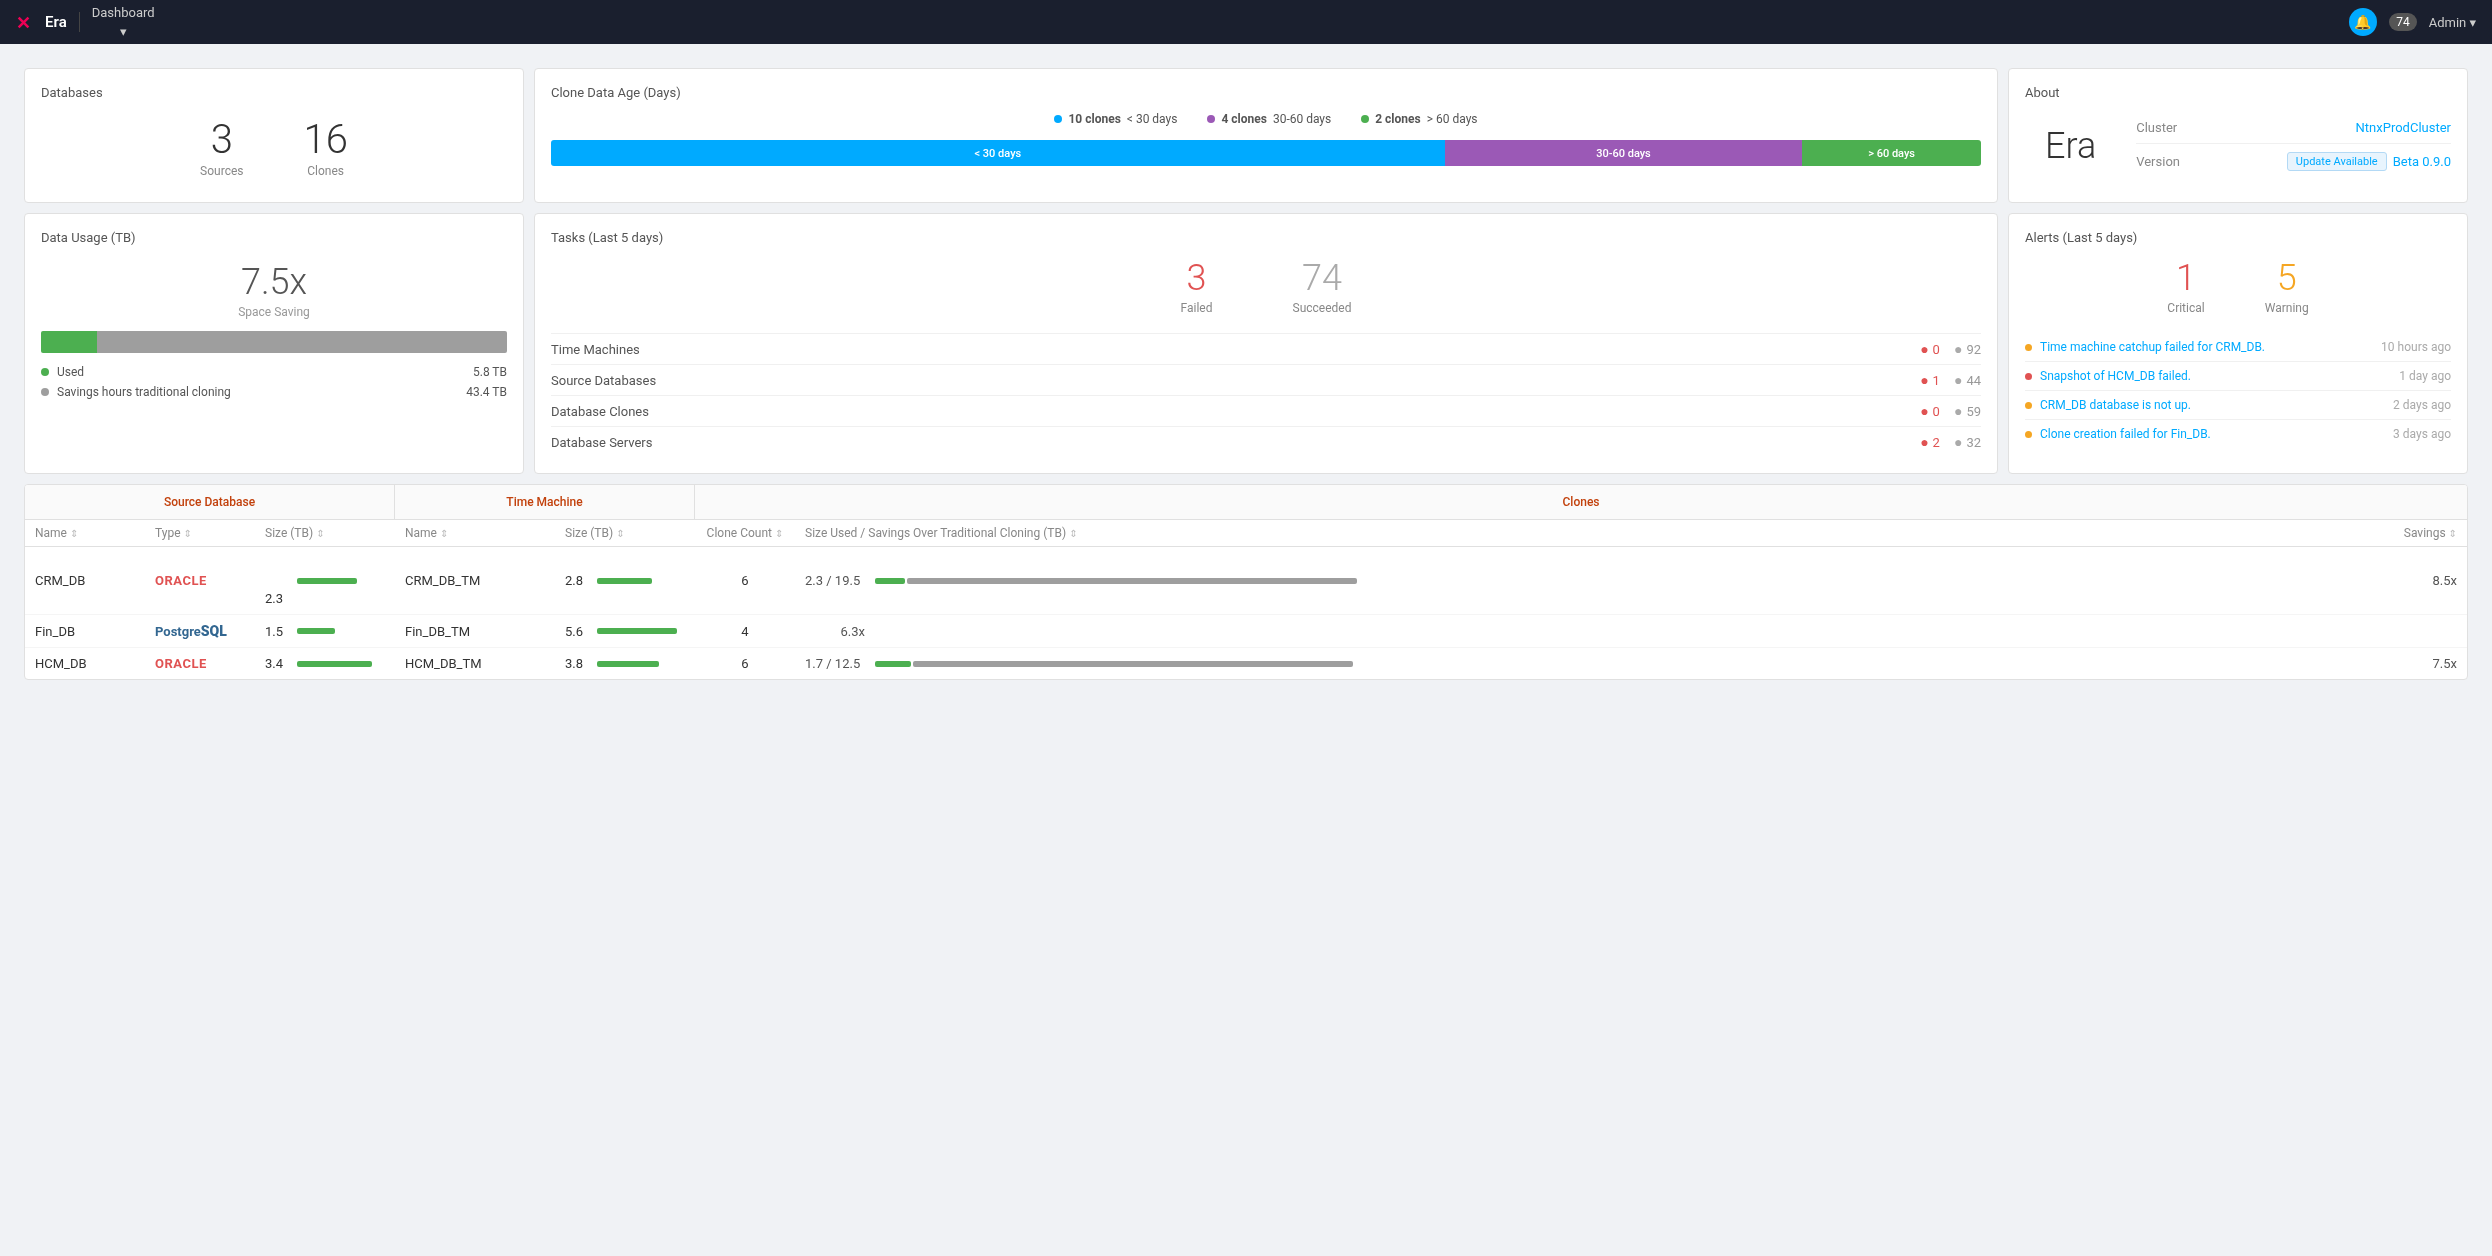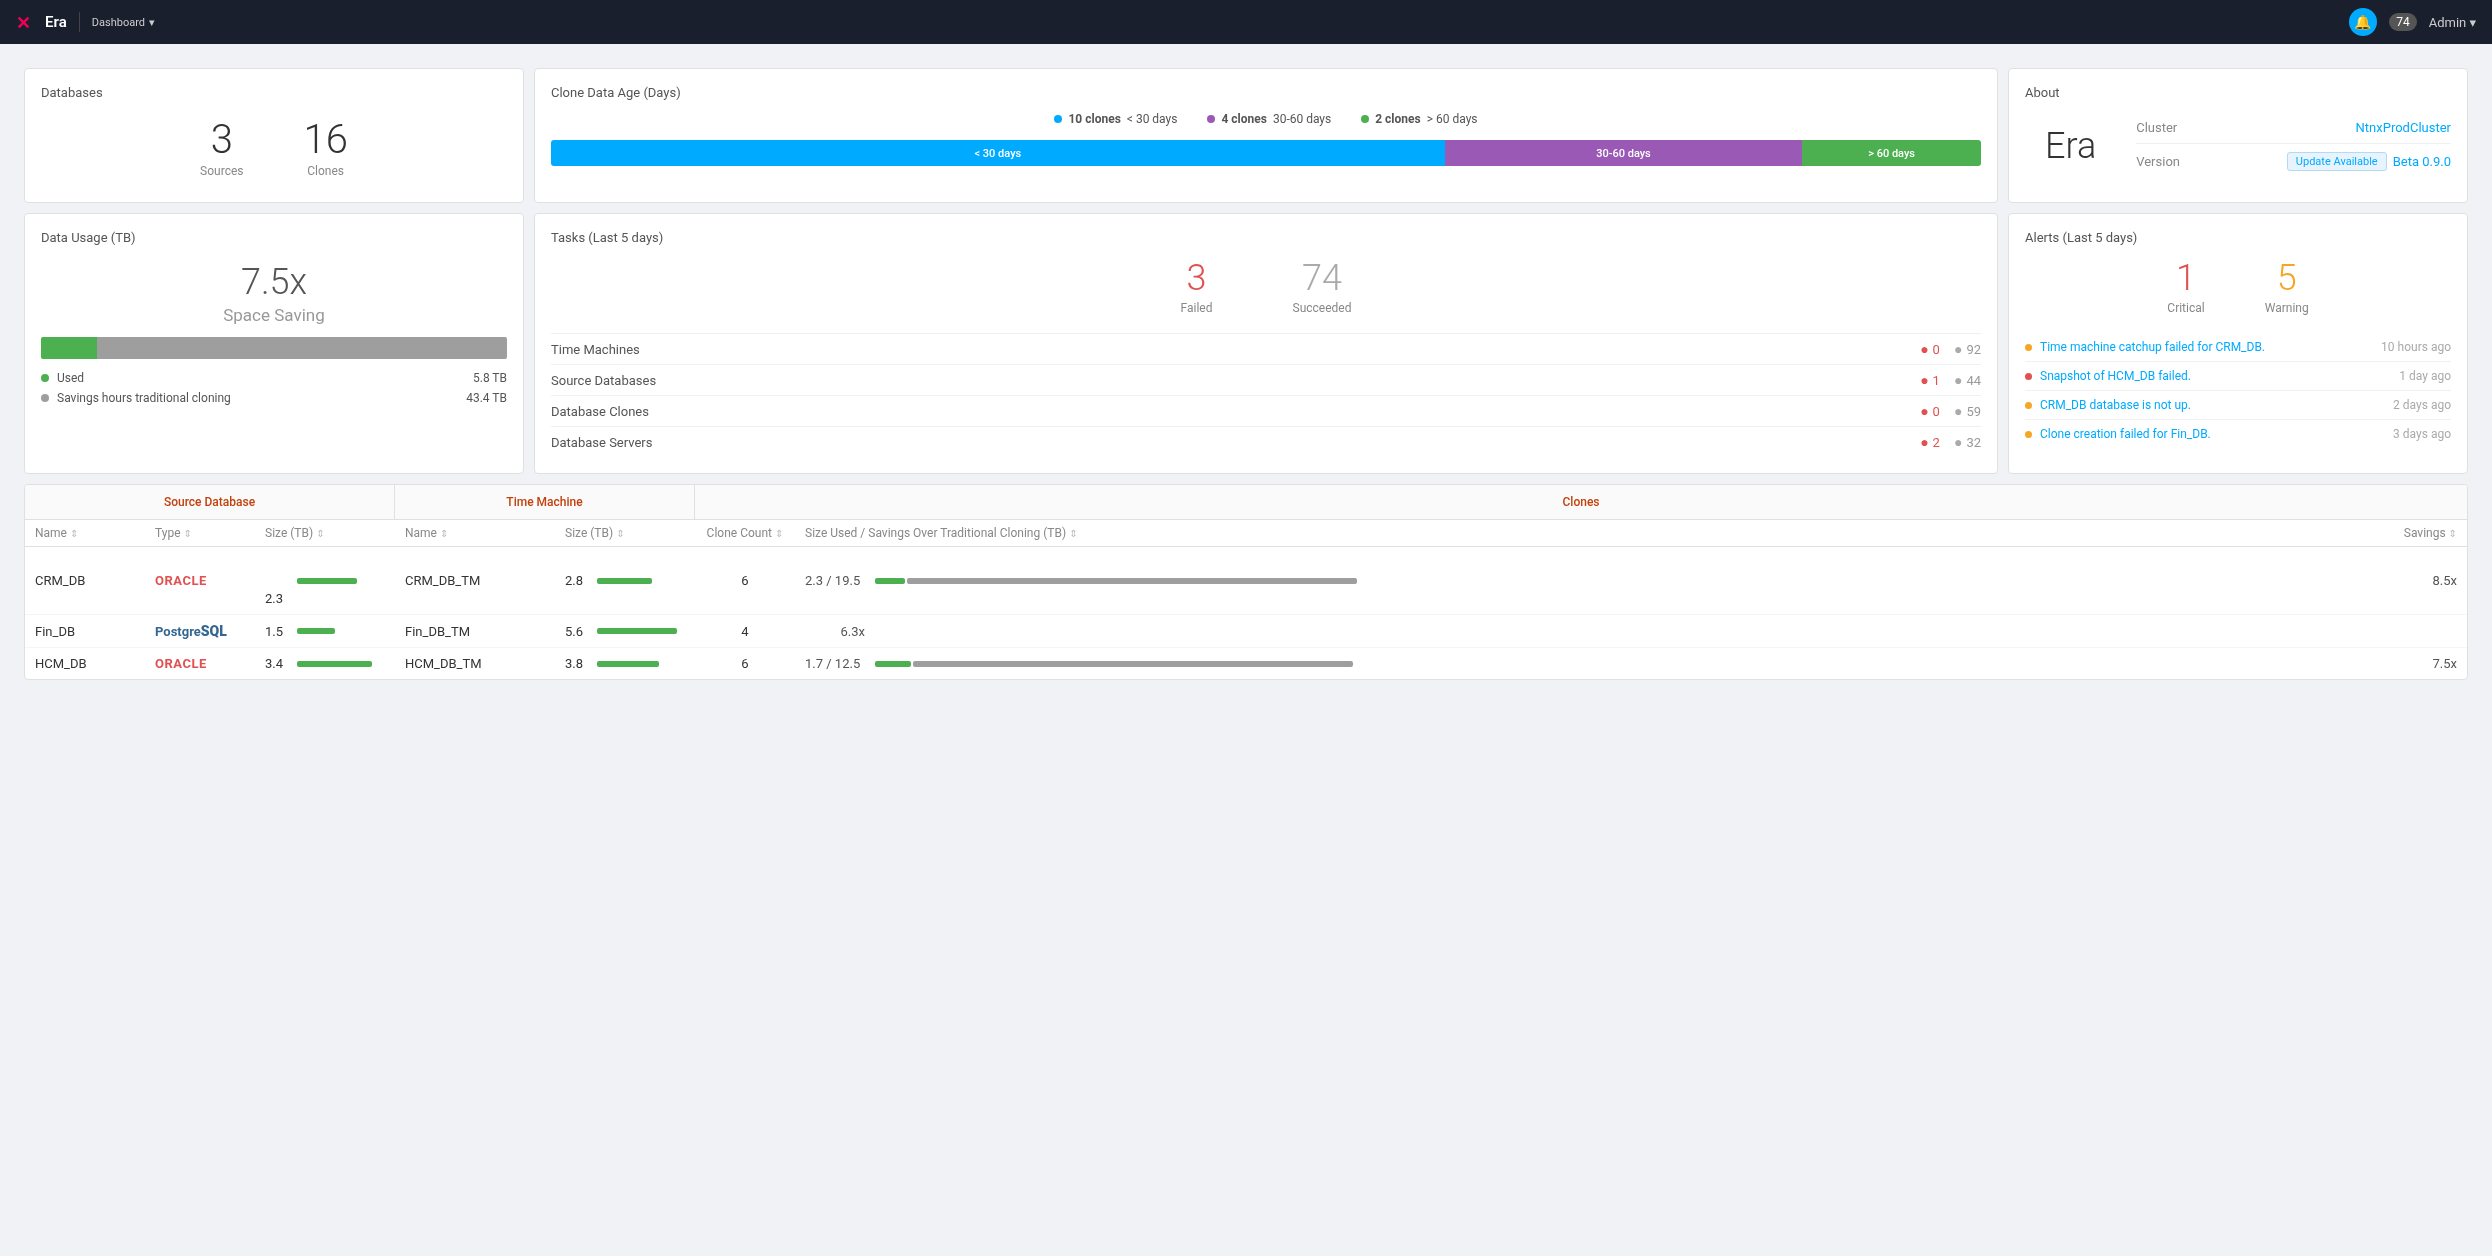--- a/index.html
+++ b/index.html
@@ -11,21 +11,21 @@
       display: flex;
       align-items: center;
       height: 44px;
       padding: 0 16px;
       color: #fff;
     }
     .topnav-logo { display: flex; align-items: center; gap: 8px; }
     .topnav-x { color: #e05; font-size: 18px; font-weight: bold; }
     .topnav-era { color: #fff; font-size: 15px; font-weight: 600; margin-left: 6px; }
     .topnav-divider { width: 1px; height: 20px; background: #444; margin: 0 12px; }
-    .topnav-dashboard { display: flex; align-items: center; gap: 4px; font-size: 11px; color: #ccc; cursor: pointer; }
+    .topnav-dashboard { display: flex; align-items: center; gap: 4px; font-size: 13px; color: #ccc; cursor: pointer; flex-direction: column; }
     .topnav-right { margin-left: auto; display: flex; align-items: center; gap: 12px; }
     .topnav-bell { background: #00aaff; border-radius: 50%; width: 28px; height: 28px; display: flex; align-items: center; justify-content: center; cursor: pointer; }
     .topnav-badge { background: #555; border-radius: 10px; padding: 2px 7px; font-size: 12px; color: #fff; cursor: pointer; }
     .topnav-admin { font-size: 13px; color: #ccc; cursor: pointer; }
 
     
     .main { padding: 24px; display: flex; flex-direction: column; gap: 10px; }
 
     
     .cards-row { display: flex; gap: 10px; }
@@ -56,21 +56,21 @@
     .about-key { color: #888; }
     .about-val-link { color: #00aaff; }
     .about-val-badge { display: flex; align-items: center; gap: 6px; }
     .badge-update { background: #e8f4fd; color: #00aaff; border: 1px solid #b3d9f5; padding: 2px 8px; border-radius: 3px; font-size: 11px; }
     .badge-version { color: #00aaff; font-size: 13px; }
 
     
     .card-data-usage { flex: 0 0 500px; }
     .space-saving { text-align: center; margin: 16px 0 8px 0; }
     .space-saving-num { font-size: 36px; font-weight: 300; color: #555; }
-    .space-saving-label { font-size: 17px; color: #999; margin-top: 2px; }
+    .space-saving-label { font-size: 12px; color: #999; margin-top: 2px; }
     .usage-bar { display: flex; height: 22px; margin: 12px 0; border-radius: 2px; overflow: hidden; }
     .usage-bar-used { background: #4caf50; }
     .usage-bar-saving { background: #9e9e9e; }
     .usage-legend { display: flex; flex-direction: column; gap: 6px; margin-top: 10px; }
     .usage-legend-item { display: flex; justify-content: space-between; align-items: center; font-size: 12px; }
     .usage-legend-left { display: flex; align-items: center; gap: 8px; color: #555; }
     .dot { width: 8px; height: 8px; border-radius: 50%; }
     .dot-green { background: #4caf50; }
     .dot-gray { background: #9e9e9e; }
     .usage-val { color: #555; }

